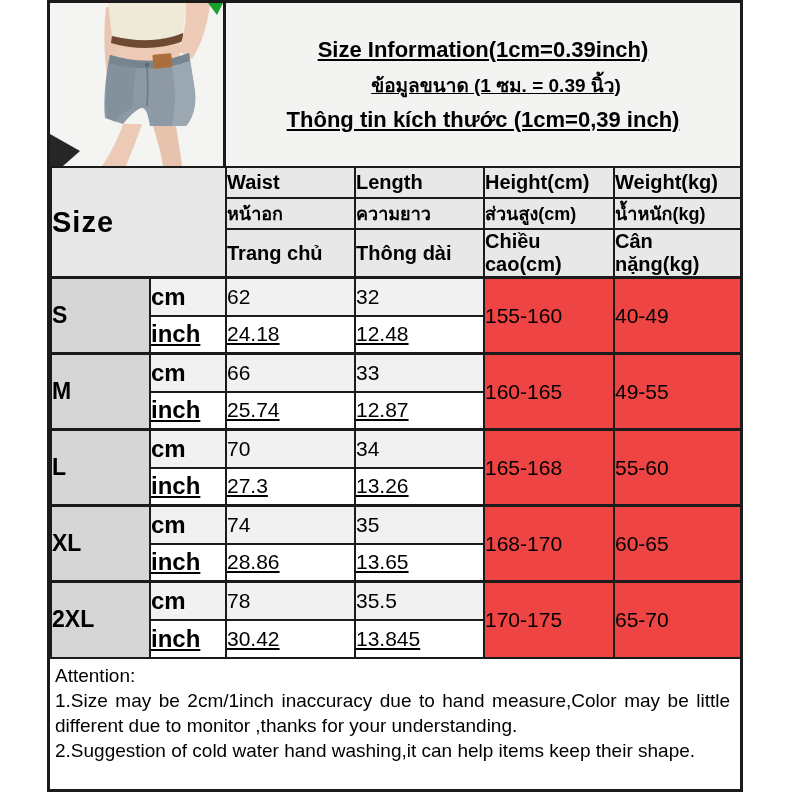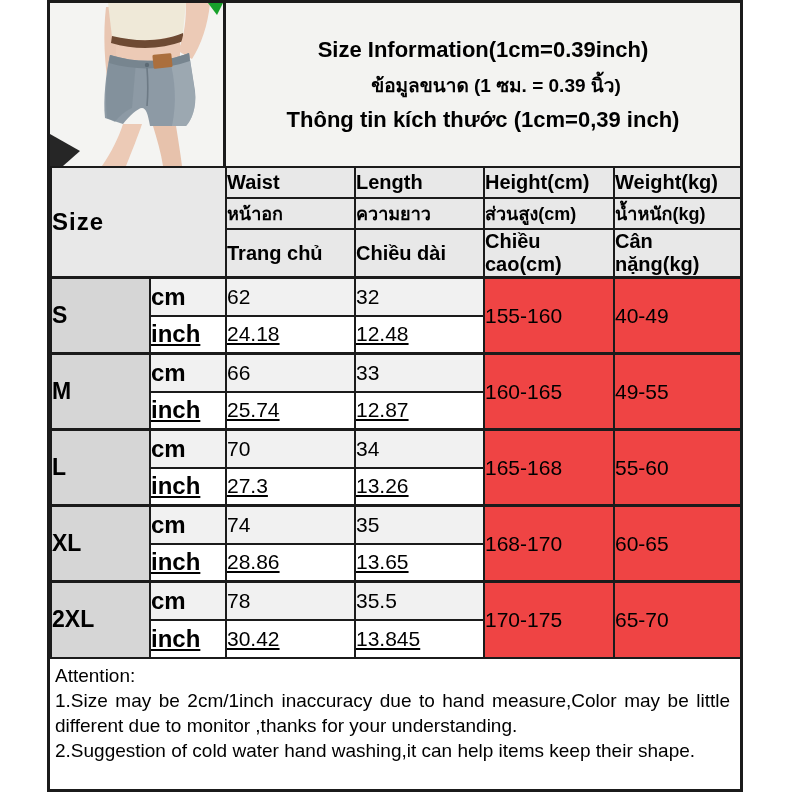--- a/index.html
+++ b/index.html
@@ -33,20 +33,21 @@
   .photo-cell svg { display: block; width: 100%; height: 100%; }
   .title-cell {
     flex: 1;
     background: #f3f3f1;
     display: flex;
     flex-direction: column;
     align-items: center;
     justify-content: center;
     row-gap: 7px;
     text-align: center;
+    text-decoration: underline;
   }
   .title-en, .title-vi { font-size: 22px; font-weight: bold; letter-spacing: 0; }
   .title-th { font-size: 19px; font-weight: bold; margin-left: 26px; }
   
   table.size-table {
     border-collapse: collapse;
     width: 100%;
     table-layout: fixed;
     flex: 0 0 auto;
   }
@@ -56,21 +57,21 @@
     vertical-align: middle;
     padding: 0;
     overflow: hidden;
   }
   .size-table thead th {
     background: #e8e8e8;
     font-weight: bold;
     font-size: 20px;
     height: 29px;
   }
-  .size-table thead th.corner { font-size: 24px; letter-spacing: 1px; }
+  .size-table thead th.corner { font-size: 29px; letter-spacing: 1px; }
   .size-table thead th.th-lang { font-size: 18px; }
   .size-table tbody tr { height: 38px; }
   .size-table tbody tr.group-start td { border-top: 3px solid #1b1b1b; }
   .size-table thead tr:last-child th { border-bottom: 3px solid #1b1b1b; }
   td.size-label { background: #d6d6d6; font-weight: bold; font-size: 23px; }
   tr.cm-row td.unit, tr.cm-row td.val { background: #f1f1f1; }
   tr.inch-row td.unit, tr.inch-row td.val { background: #ffffff; text-decoration: underline; }
   td.unit { font-weight: bold; font-size: 24px; }
   td.val { font-size: 21px; }
   td.range { background: #ef4444; font-size: 21px; }
@@ -148,21 +149,21 @@
         <th>Weight(kg)</th>
       </tr>
       <tr>
         <th class="th-lang">หน้าอก</th>
         <th class="th-lang">ความยาว</th>
         <th class="th-lang">ส่วนสูง(cm)</th>
         <th class="th-lang">น้ำหนัก(kg)</th>
       </tr>
       <tr>
         <th>Trang chủ</th>
-        <th>Chiều dài</th>
+        <th>Thông dài</th>
         <th>Chiều cao(cm)</th>
         <th>Cân nặng(kg)</th>
       </tr>
     </thead>
     <tbody>
 
       <tr class="cm-row group-start">
         <td class="size-label" rowspan="2">S</td>
         <td class="unit">cm</td>
         <td class="val">62</td>

